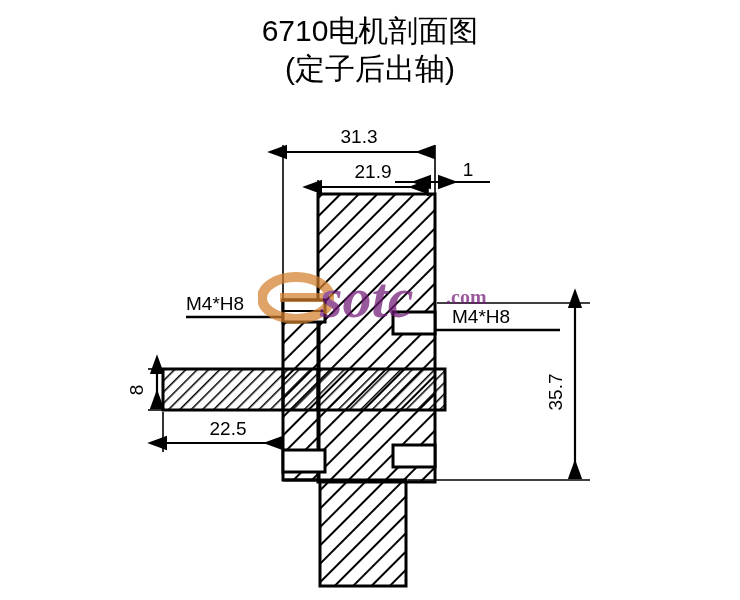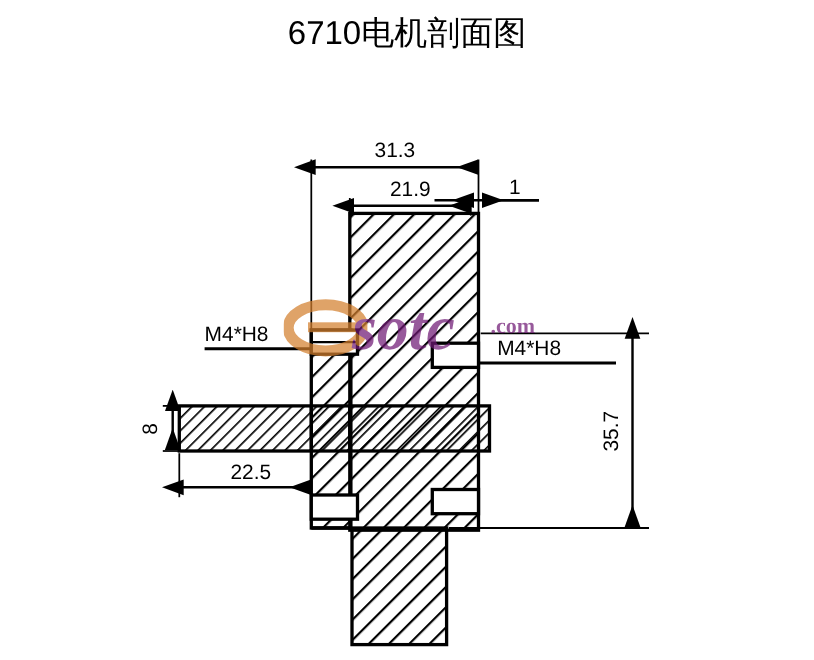--- a/index.html
+++ b/index.html
@@ -79,20 +79,21 @@
     font-weight: bold;
   }
 </style>
 </head>
 <body>
 
 <div id="stage">
 
   <div class="title-block">
     <div class="title-line1">6710电机剖面图</div>
+    <div class="title-line2">(定子后出轴)</div>
   </div>
 
   <svg class="drawing" viewBox="0 0 740 600">
     <defs>
       <pattern id="hatchCoarse" width="13" height="13" patternTransform="rotate(45)" patternUnits="userSpaceOnUse">
         <line x1="0" y1="0" x2="0" y2="13" stroke="#000" stroke-width="4"></line>
       </pattern>
       <pattern id="hatchFine" width="8" height="8" patternTransform="rotate(45)" patternUnits="userSpaceOnUse">
         <line x1="0" y1="0" x2="0" y2="8" stroke="#000" stroke-width="3"></line>
       </pattern>

